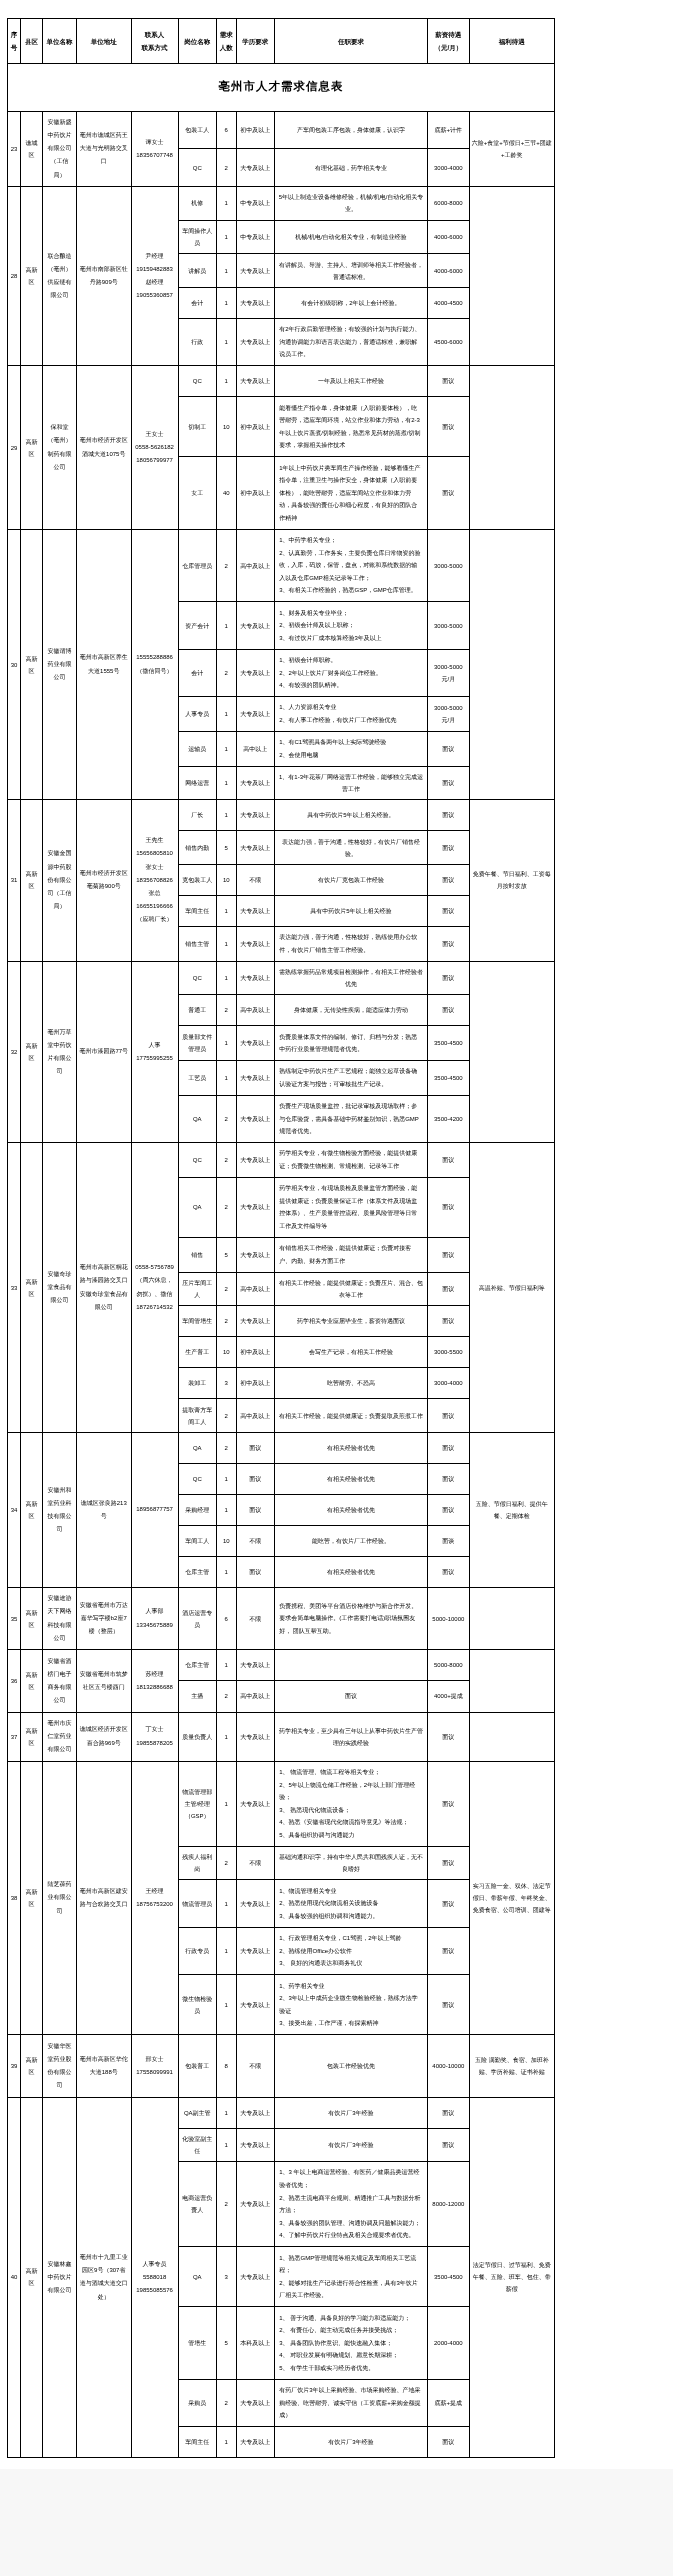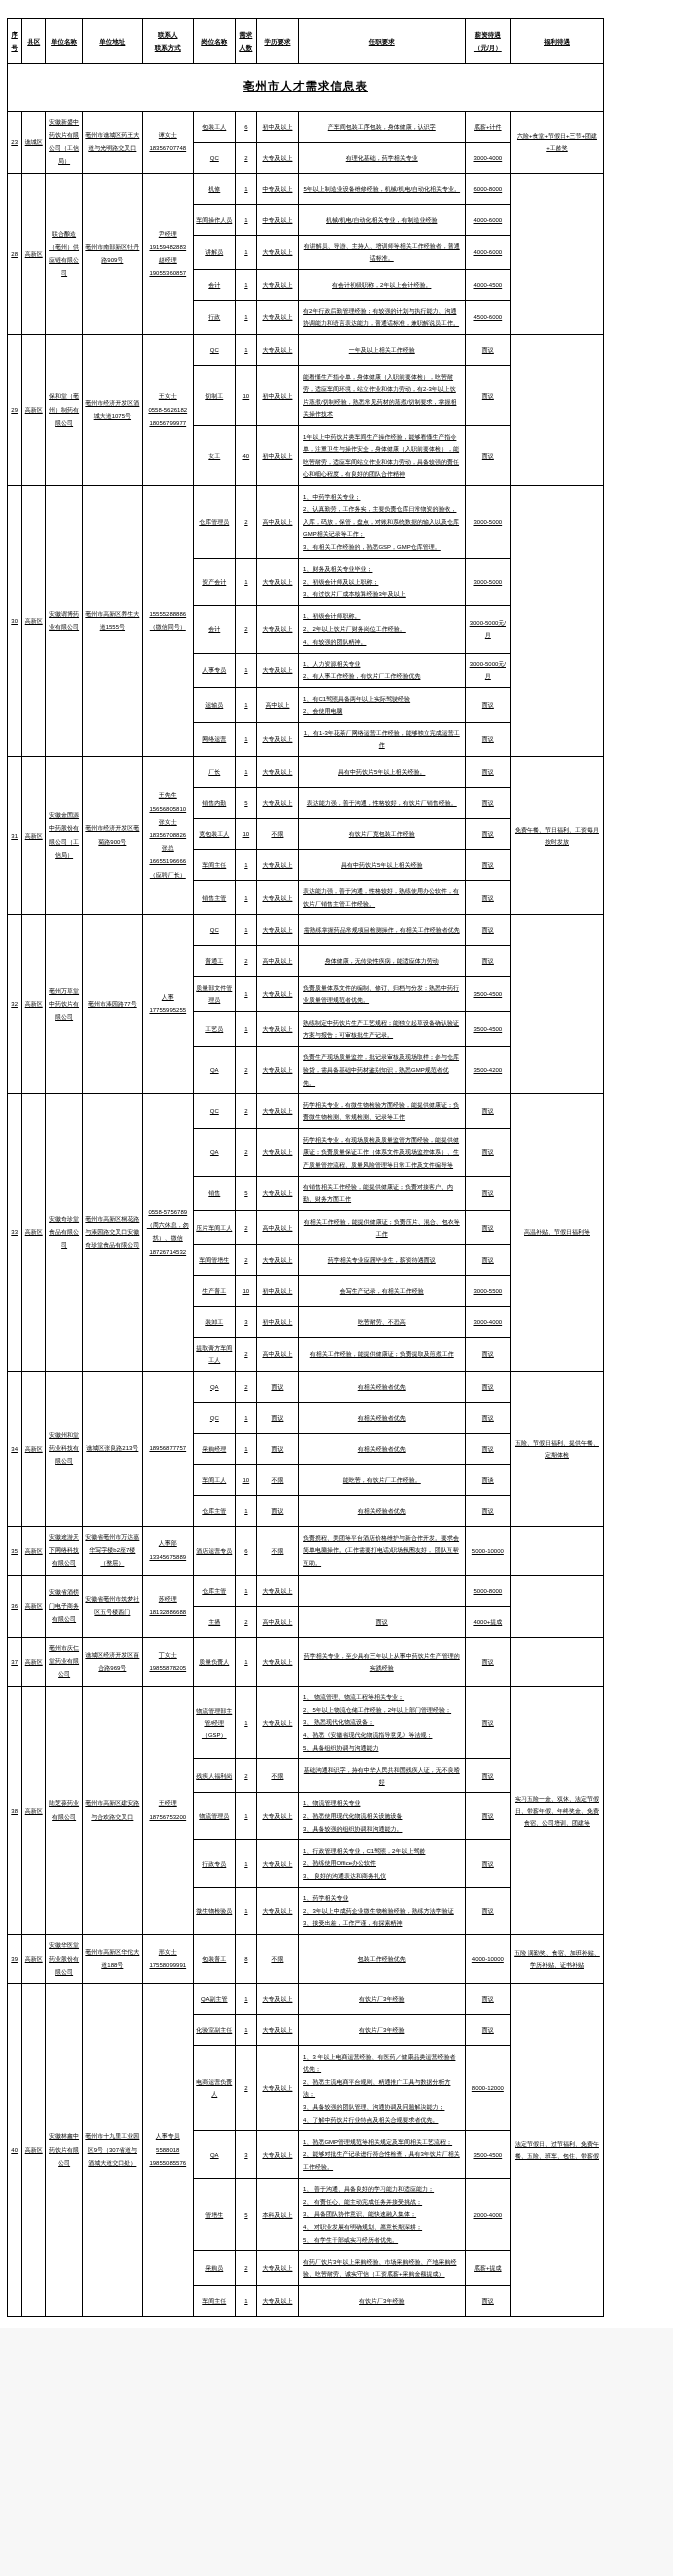--- a/index.html
+++ b/index.html
@@ -1,19 +1,19 @@
 <!DOCTYPE html>
 <html style="font-size:8.7px"><head>
 <meta charset="utf-8">
 <style>
   html,body{margin:0;padding:0;background:#f7f7f7;}
   .page{width:673px;margin:0 auto;background:#ffffff;padding:18.4px 0 10.8px 0;box-sizing:border-box;
         font-family:"Liberation Sans","DejaVu Sans",sans-serif;color:#000;}
-  table.talent{width:597px;margin:0 7px;border-collapse:collapse;table-layout:fixed;
-        border:1.1px solid #000;background:#fff;text-decoration:underline;}
+  table.talent{width:548px;margin:0 7px;border-collapse:collapse;table-layout:fixed;
+        border:1.1px solid #000;background:#fff;}
   td,th{border:0.5px solid #000;font-size:6px;line-height:2.0;padding:4.3px 2.2px;
         text-align:center;vertical-align:middle;white-space:pre-line;word-break:break-word;}
   tr.title-row td{font-size:11.4px;font-weight:bold;letter-spacing:1.1px;height:38px;
         border-bottom:1.1px solid #000;line-height:1.4;}
   thead th{font-weight:bold;font-size:6.5px;height:35px;border-bottom:1.1px solid #000;}
   tbody tr{height:31px;}
   tbody tr.group-start td{border-top:1.1px solid #000;}
   td.req-long{text-align:left;padding-left:4.3px;padding-right:4.3px;line-height:2.1;}
   td.company-cell{line-height:2.2;}
 </style>

